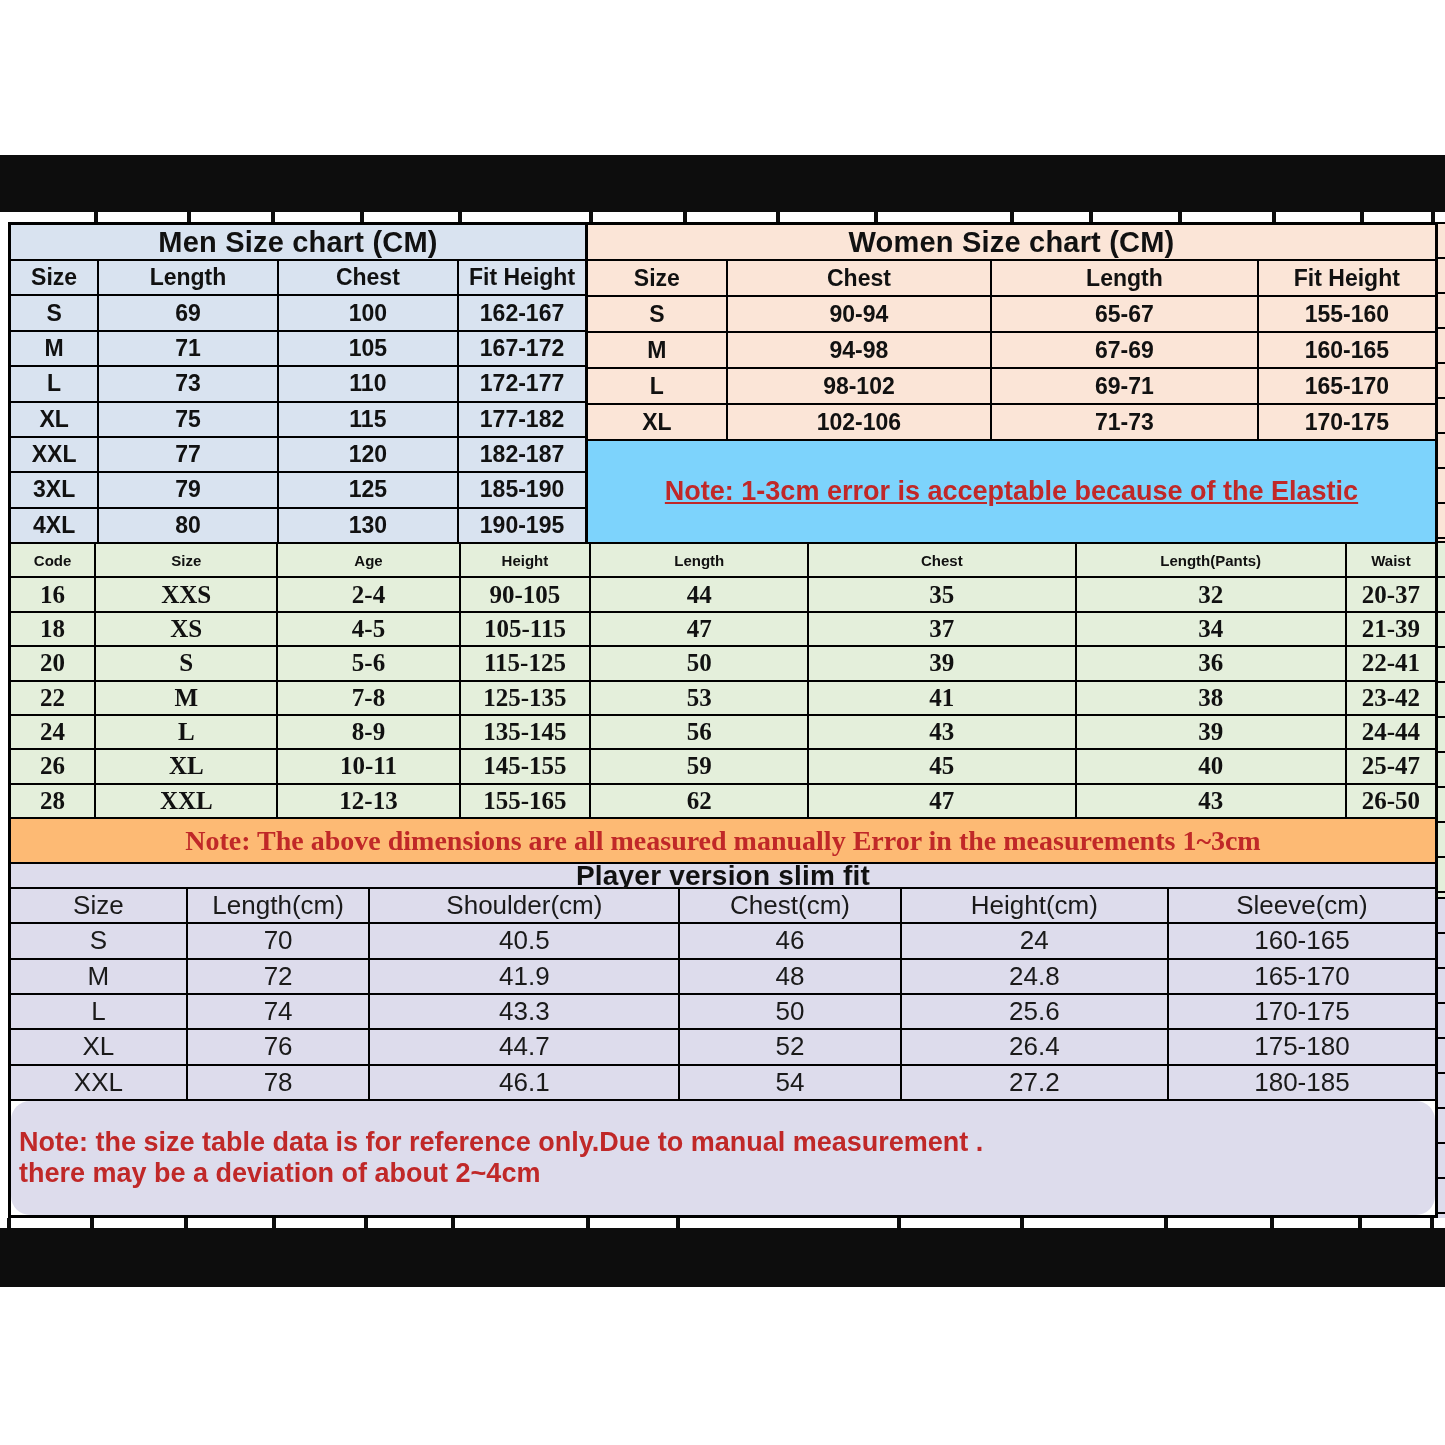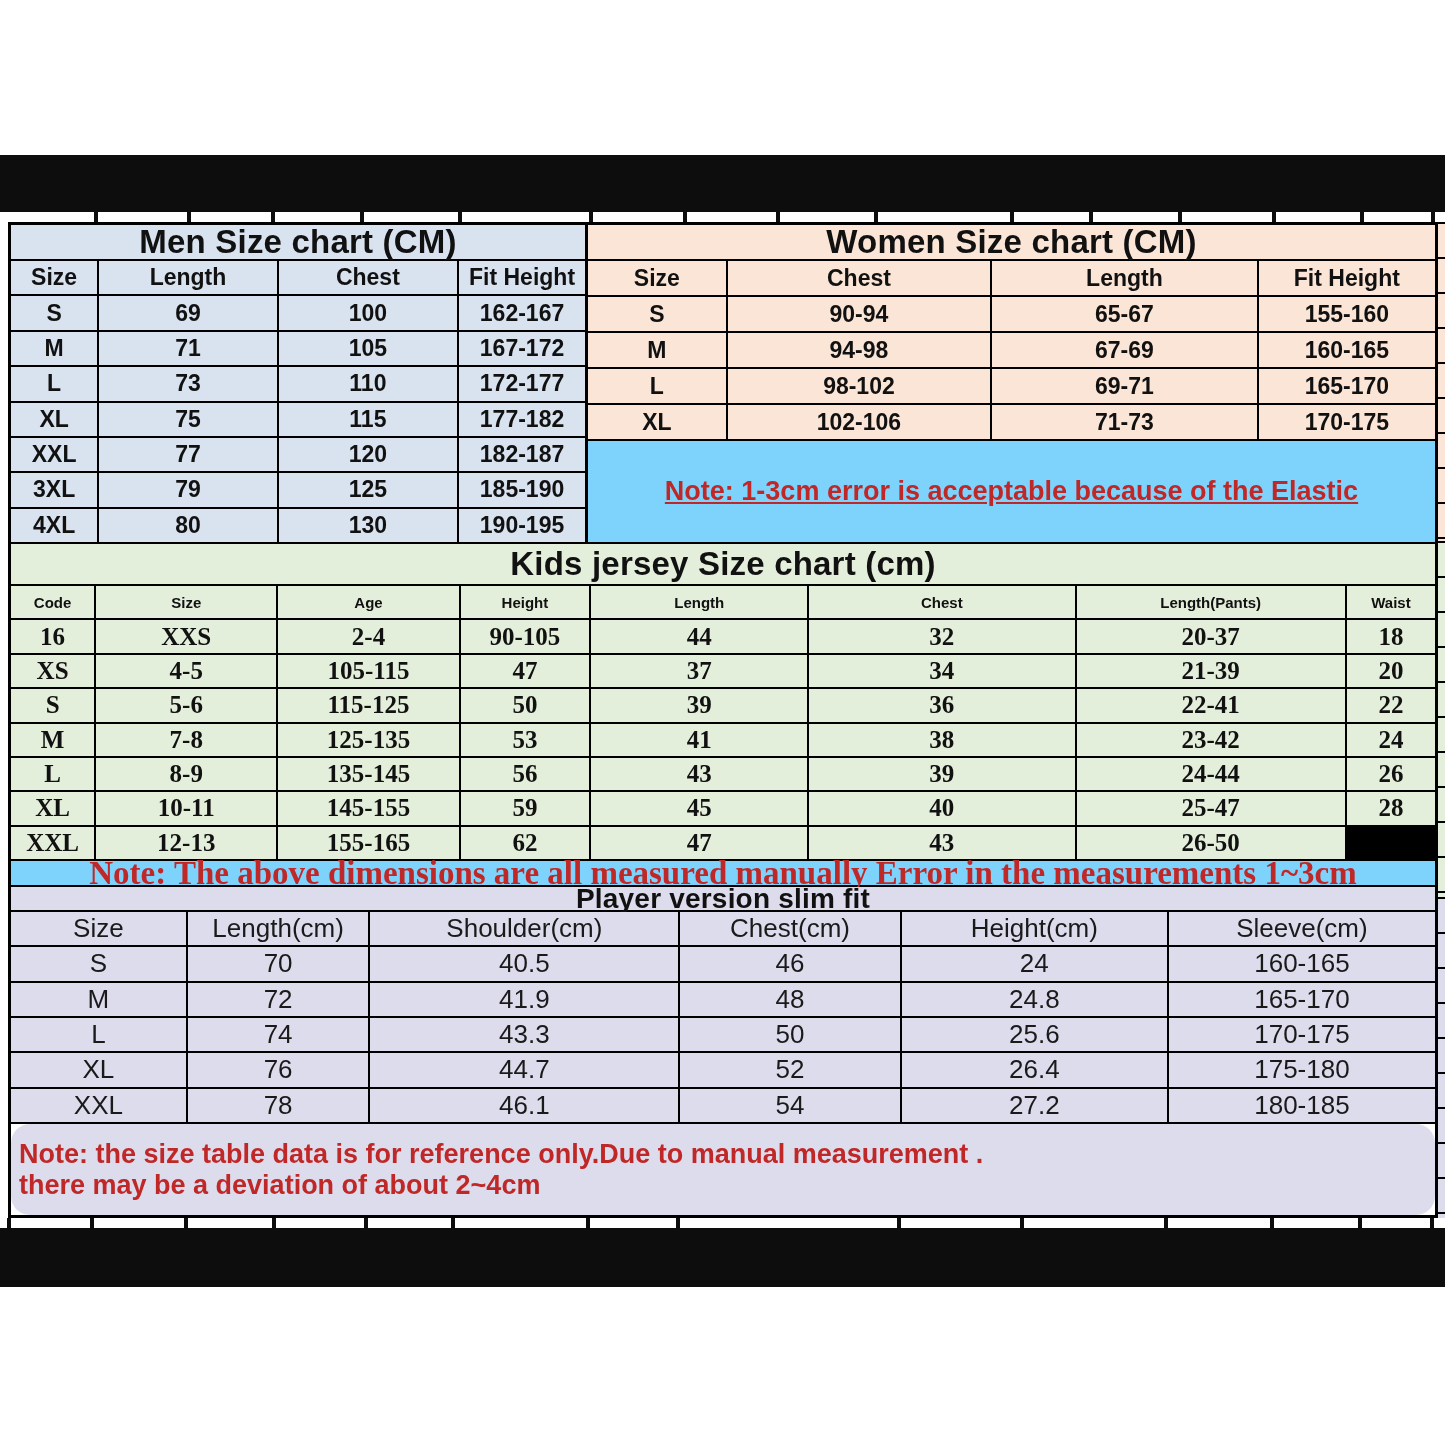--- a/index.html
+++ b/index.html
@@ -26,44 +26,44 @@
         background-image: repeating-linear-gradient(to bottom, #000 0 2px, transparent 2px 35px); }
   .sl-peach { height:319px; background-color:#fbe5d7; }
   .sl-green { height:356px; background-color:#e4efdb; }
   .sl-lav   { height:321px; background-color:#dddcec; }
 
   
   .sheet { position:absolute; left:8px; top:222px; width:1430px; height:996px;
            border:3px solid #000; background:#fff; display:flex; flex-direction:column; }
 
   .cell-title { display:flex; align-items:center; justify-content:center;
-                font-weight:700; font-size:33px; letter-spacing:0.2px; }
+                font-weight:700; font-size:29px; letter-spacing:0.2px; }
 
   .titles-row { height:36px; border-bottom:2px solid #000; display:flex; }
   .men-title   { width:577px; background:#d9e3f0; border-right:3px solid #000; }
   .women-title { flex:1; background:#fbe5d7; }
 
   .mw-body { height:283px; border-bottom:2px solid #000; display:flex; }
   .grid { display:grid; gap:2px; background:#000; }
   .men-grid { width:577px; height:100%; border-right:3px solid #000;
               grid-template-columns:87fr 179fr 180fr 127fr; grid-template-rows:repeat(8,1fr); }
   .women-col { flex:1; display:flex; flex-direction:column; }
   .women-grid { height:178px;
               grid-template-columns:139fr 265fr 267fr 178fr; grid-template-rows:repeat(5,1fr); }
   .women-note { flex:1; background:#7dd3fc; border-top:2px solid #000;
                 display:flex; align-items:center; justify-content:center;
                 color:#c02828; font-weight:700; font-size:27px; text-decoration:underline; }
 
   .kids-title { height:42px; border-bottom:2px solid #000; background:#e4efdb; }
   .kids-grid  { height:275px; border-bottom:2px solid #000;
               grid-template-columns:84fr 182fr 182fr 130fr 218fr 268fr 271fr 89fr;
               grid-template-rows:repeat(8,1fr); }
-  .kids-note  { height:26px; border-bottom:2px solid #000; background:#7dd3fc;
+  .kids-note  { height:45px; border-bottom:2px solid #000; background:#fdba74;
                 display:flex; align-items:center; justify-content:center;
-                color:#c02828; font-weight:700; font-size:33px;
+                color:#c02828; font-weight:700; font-size:28px;
                 font-family:"Liberation Serif", serif; }
 
   .player-title { height:25px; border-bottom:2px solid #000; background:#dddcec; font-size:28px; }
   .player-grid  { height:212px; border-bottom:2px solid #000;
               grid-template-columns:176fr 182fr 310fr 221fr 267fr 268fr;
               grid-template-rows:repeat(6,1fr); }
 
   .foot-note { flex:1; background:#dddcec; color:#c02828; font-weight:700; font-size:27px;
                padding-left:8px; display:flex; flex-direction:column; justify-content:center;
                line-height:31px;border-radius:19px; }
@@ -164,36 +164,36 @@
             <div class="cell women-cell">165-170</div>
             <div class="cell women-cell">XL</div>
             <div class="cell women-cell">102-106</div>
             <div class="cell women-cell">71-73</div>
             <div class="cell women-cell">170-175</div>
           </div>
         <div class="women-note">Note: 1-3cm error is acceptable because of the Elastic</div>
       </div>
     </div>
 
-    <div class="kids-title cell-title">Kids jersey Size chart (cm)</div>
 
     <div class="grid kids-grid">
         <div class="cell kids-cell head">Code</div>
         <div class="cell kids-cell head">Size</div>
         <div class="cell kids-cell head">Age</div>
         <div class="cell kids-cell head">Height</div>
         <div class="cell kids-cell head">Length</div>
         <div class="cell kids-cell head">Chest</div>
         <div class="cell kids-cell head">Length(Pants)</div>
         <div class="cell kids-cell head">Waist</div>
         <div class="cell kids-cell">16</div>
         <div class="cell kids-cell">XXS</div>
         <div class="cell kids-cell">2-4</div>
         <div class="cell kids-cell">90-105</div>
         <div class="cell kids-cell">44</div>
+        <div class="cell kids-cell">35</div>
         <div class="cell kids-cell">32</div>
         <div class="cell kids-cell">20-37</div>
         <div class="cell kids-cell">18</div>
         <div class="cell kids-cell">XS</div>
         <div class="cell kids-cell">4-5</div>
         <div class="cell kids-cell">105-115</div>
         <div class="cell kids-cell">47</div>
         <div class="cell kids-cell">37</div>
         <div class="cell kids-cell">34</div>
         <div class="cell kids-cell">21-39</div>

